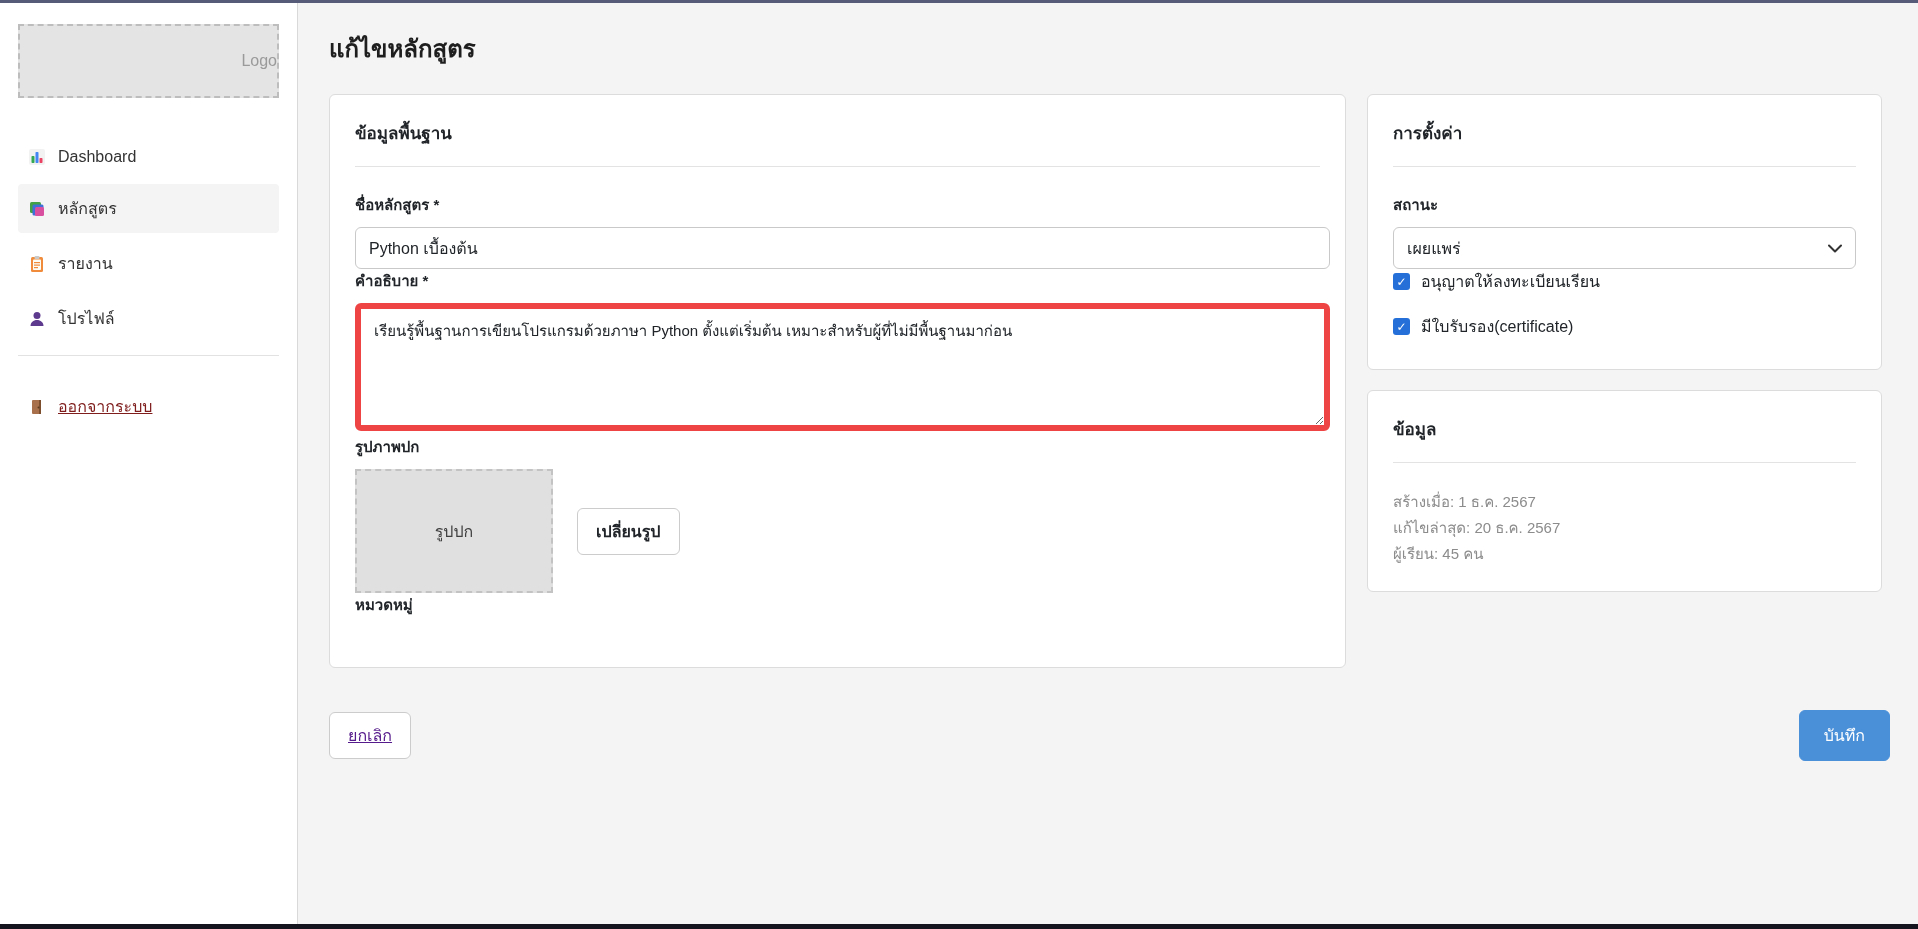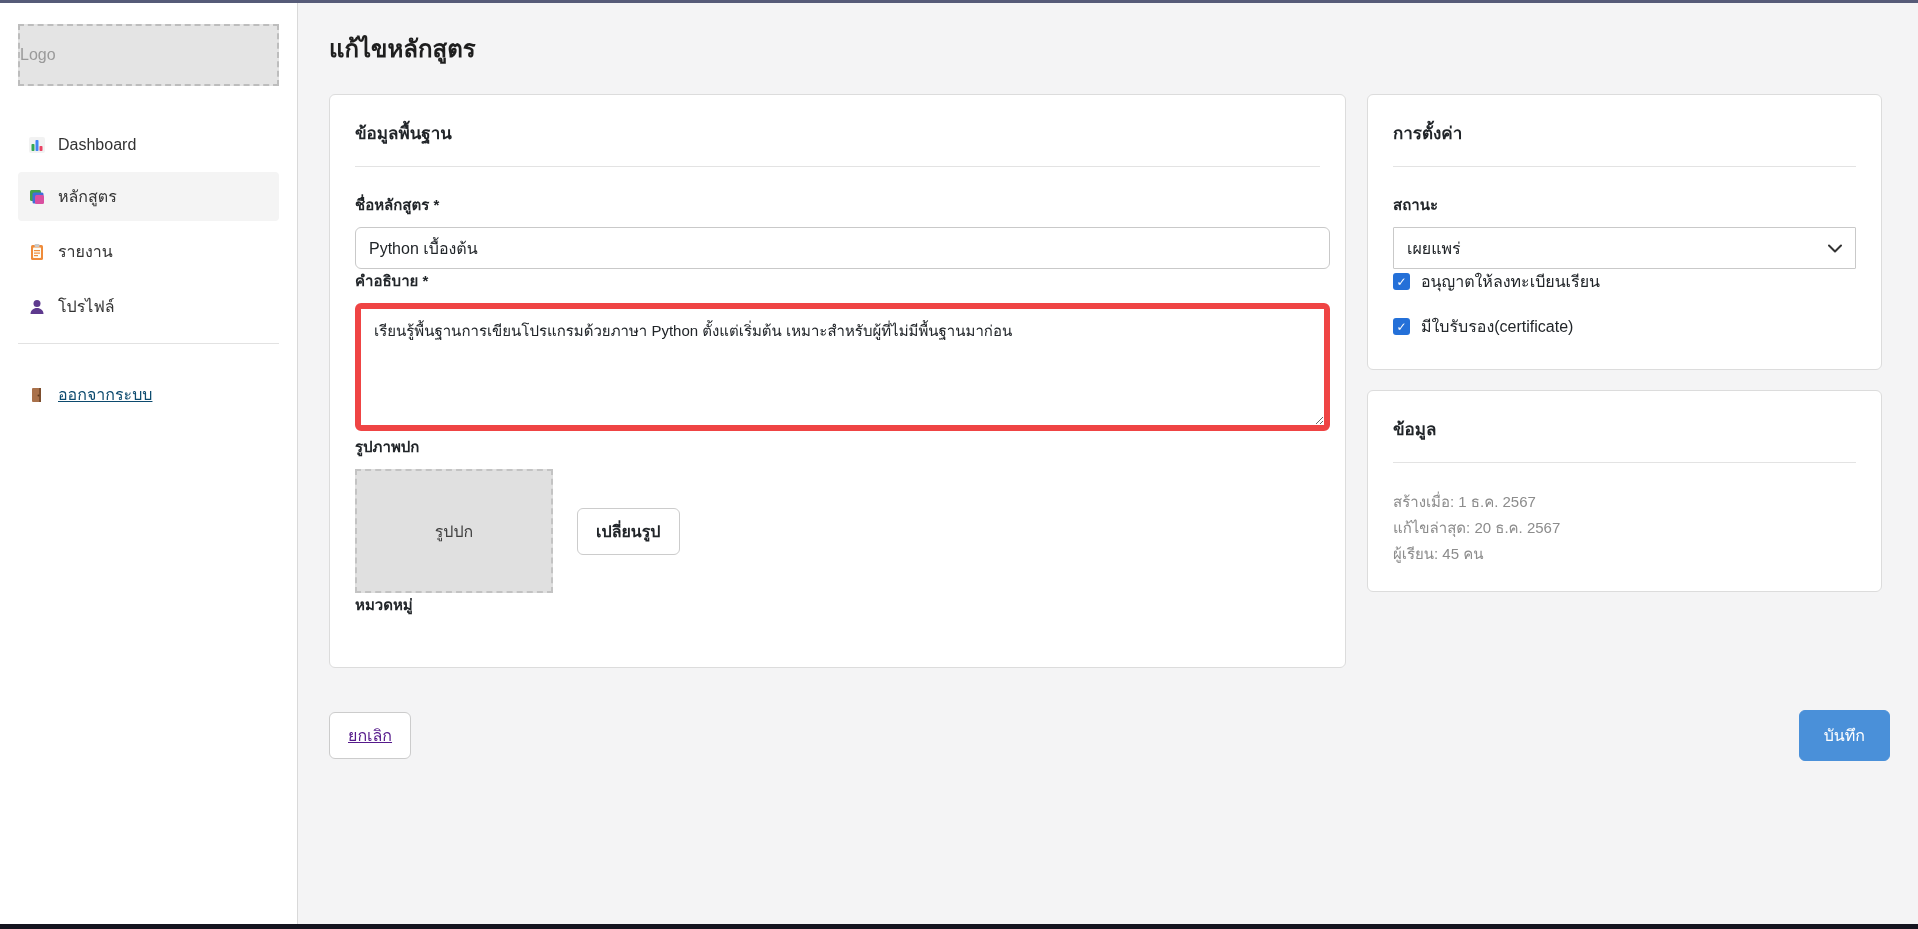--- a/index.html
+++ b/index.html
@@ -11,33 +11,33 @@
   .topbar { height:3px; background:#565b78; }
   .bottombar { height:5px; background:#14141f; position:absolute; left:0; right:0; bottom:0; }
   .app { display:flex; height:921px; }
 
   
   .sidebar {
     width:298px; background:#ffffff; border-right:1px solid #d9d9d9;
     padding:21px 18px 0 18px; flex:0 0 298px;
   }
   .logo-box {
-    height:62px; background:#e4e4e4; border:2px dashed #bdbdbd;
-    display:flex; align-items:center; justify-content:flex-start;
+    height:74px; background:#e4e4e4; border:2px dashed #bdbdbd;
+    display:flex; align-items:center; justify-content:flex-end;
     color:#9a9a9a; font-size:16px;
   }
   .nav { margin-top:38px; }
   .nav-item {
     display:flex; align-items:center; gap:12px;
     padding:12px 10px; font-size:16px; color:#333; cursor:pointer;
     border-radius:4px; margin-bottom:6px;
   }
   .nav-item.active { background:#f4f4f4; }
   .nav-divider { border:none; border-top:1px solid #e2e2e2; margin:12px 0 26px 0; }
-  .logout { color:#0c4a6e; text-decoration:underline;text-align:right; }
+  .logout { color:#7f1d1d; text-decoration:underline;text-align:right; }
   .icon { width:18px; height:18px; display:inline-block; flex:0 0 18px; }
 
   
   .main { flex:1; padding:26px 0 0 31px; }
   .content { width:1561px; }
   .breadcrumb { font-size:15px; margin-bottom:24px; }
   .breadcrumb a { color:#4a8fd1; text-decoration:none; cursor:pointer; }
   .crumb-sep { color:#9a9a9a; margin:0 7px; }
   .crumb-current { color:#8a8a8a; }
   .page-title { font-size:24px; font-weight:bold; color:#1e1e1e; margin-bottom:26px; }
@@ -68,21 +68,21 @@
     display:flex; align-items:center; justify-content:center;
     color:#404040; font-size:16px;
   }
   .btn {
     display:inline-flex; align-items:center; justify-content:center;
     border:1px solid #cccccc; border-radius:6px; background:#fff;
     font-size:16px; font-family:inherit; cursor:pointer; padding:10px 18px; color:#212529;
   }
   .btn-bold { font-weight:bold; }
   .select {
-    height:42px; border:1px solid #c9c9c9; border-radius:1px; background:#fff;
+    height:42px; border:1px solid #c9c9c9; border-radius:6px; background:#fff;
     display:flex; align-items:center; justify-content:space-between;
     padding:0 13px; font-size:16px; cursor:pointer;
   }
   .select-category { width:475px; }
   .chevron { width:14px; height:9px; }
 
   .checkbox-row { display:flex; align-items:center; gap:11px; margin-bottom:20px; cursor:pointer; }
   .checkbox-row:last-child { margin-bottom:6px; }
   .checkbox {
     width:17px; height:17px; background:#2470d8; border-radius:3px;

